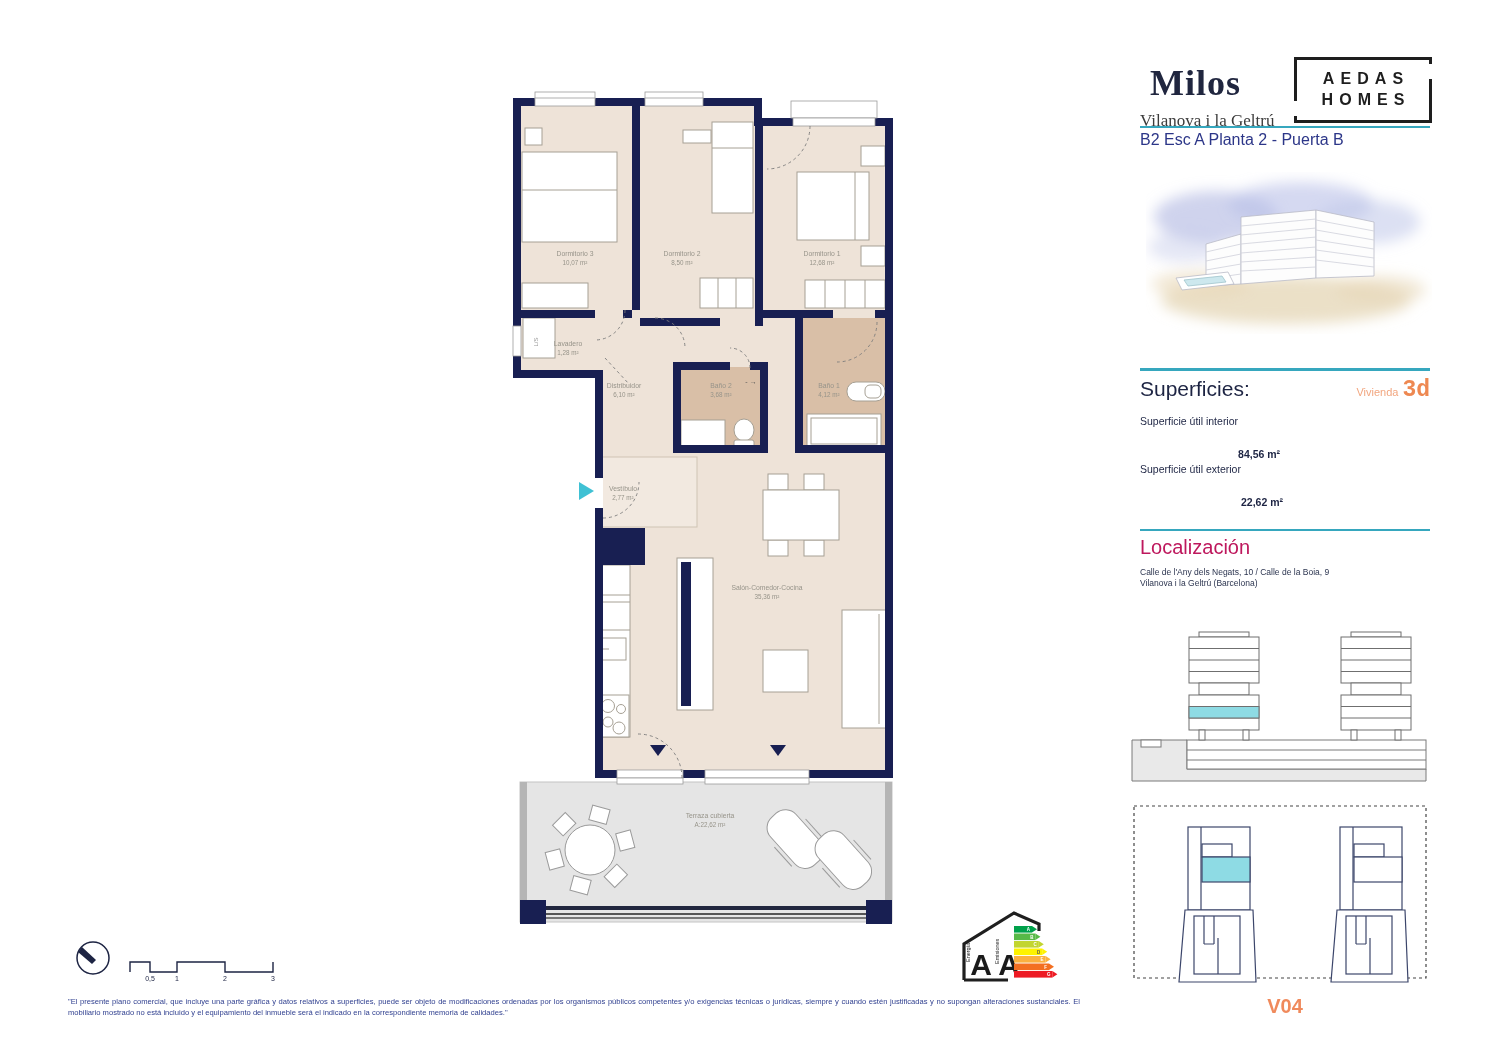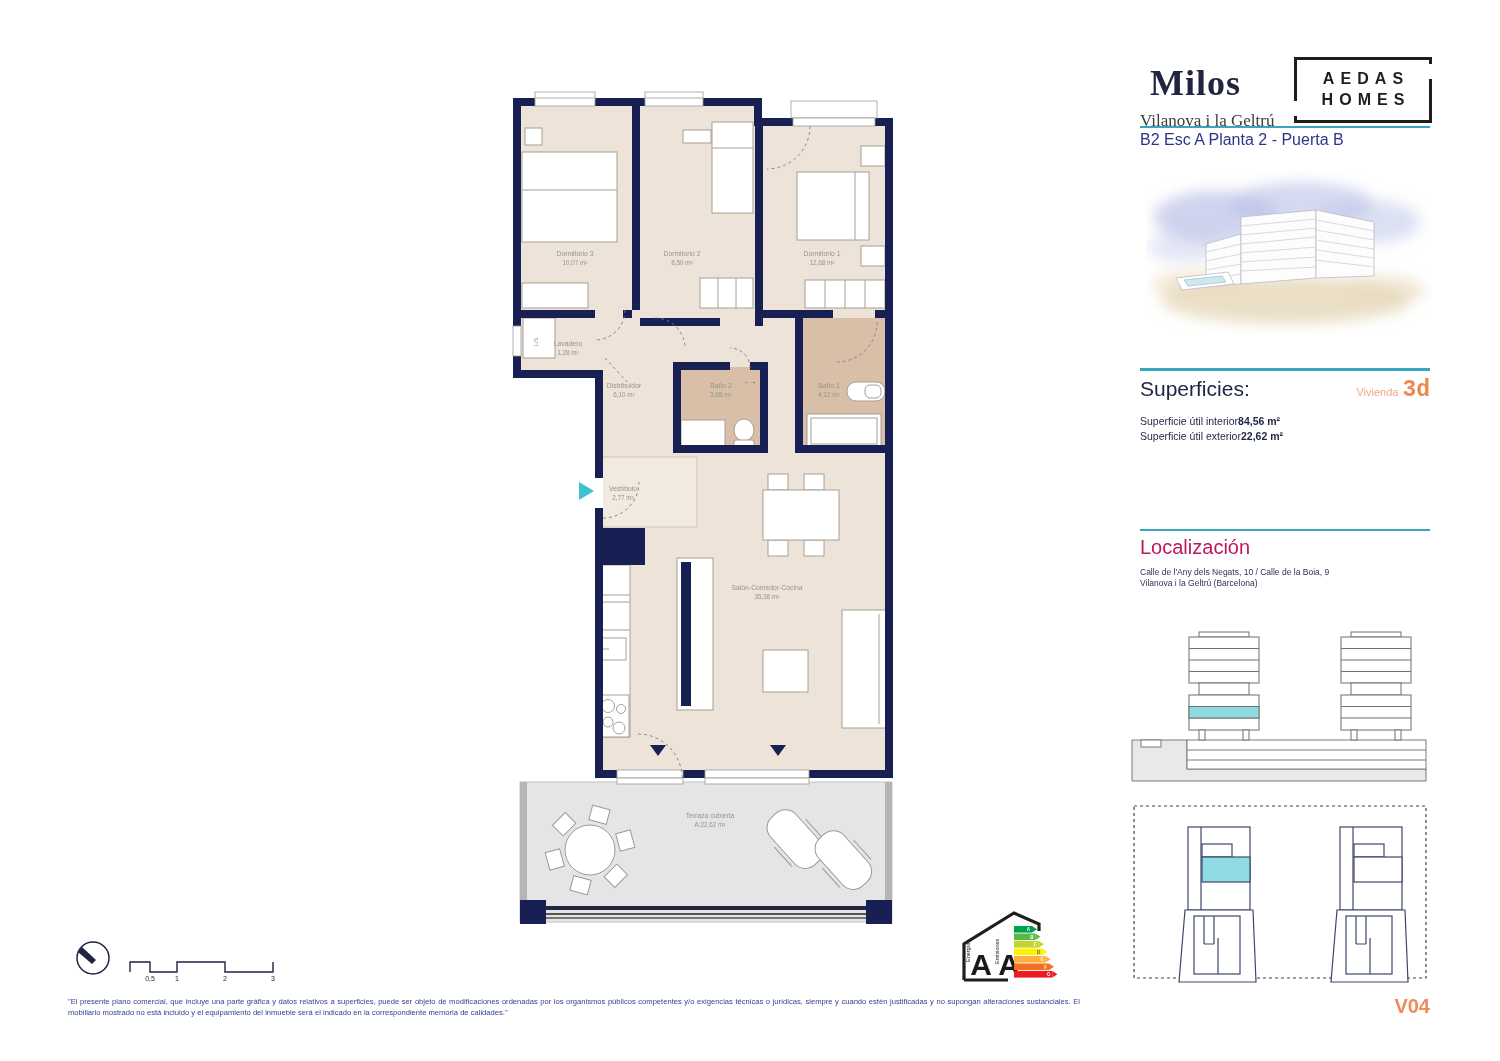--- a/index.html
+++ b/index.html
@@ -25,35 +25,35 @@
 
   
   .sup{left:1140px;top:368px;width:290px;}
   .sup .bar{height:3px;background:#36a7be;}
   .sup-head{display:flex;justify-content:space-between;align-items:baseline;margin-top:6px;}
   .sup-title{font-size:21px;color:#1d2443;}
   .viv{font-size:11px;color:#f2a67f;}
   .viv-val{font-size:23px;font-weight:bold;color:#ee8851;margin-left:4px;font-family:Liberation Mono, monospace;}
   .sup-rows{margin-top:11px;}
   .sup-row{display:flex;justify-content:flex-start;font-size:10.5px;line-height:1.45;color:#1d2443;}
-  .sup-row b{font-size:10.5px;}
+  .sup-row b{font-size:10.5px;margin-top:33px;}
 
   
   .loc{left:1140px;top:529px;width:290px;}
   .loc .bar{height:2px;background:#36a7be;}
   .loc-title{font-size:20px;margin-top:5px;color:#be185d;}
   .loc-addr{font-size:8.5px;color:#2c3550;line-height:1.3;margin-top:8px;}
 
   
   .render{left:1146px;top:172px;width:286px;height:162px;}
 
   
   .disc{left:68px;top:997px;width:1012px;font-size:7.6px;line-height:1.4;
         color:#2f3f8f;text-align:justify;}
-  .ver{left:1140px;top:995px;width:290px;text-align:right;font-size:20px;font-weight:bold;color:#f08a5c;}
+  .ver{left:1140px;top:995px;width:290px;text-align:center;font-size:20px;font-weight:bold;color:#f08a5c;}
 
   svg text{font-family:"Liberation Sans", sans-serif;}
   .roomname{fill:#97948a;font-size:6.8px;}
   .roomarea{fill:#97948a;font-size:6.3px;}
 </style>
 </head>
 <body>
 
 <div class="page">
 

